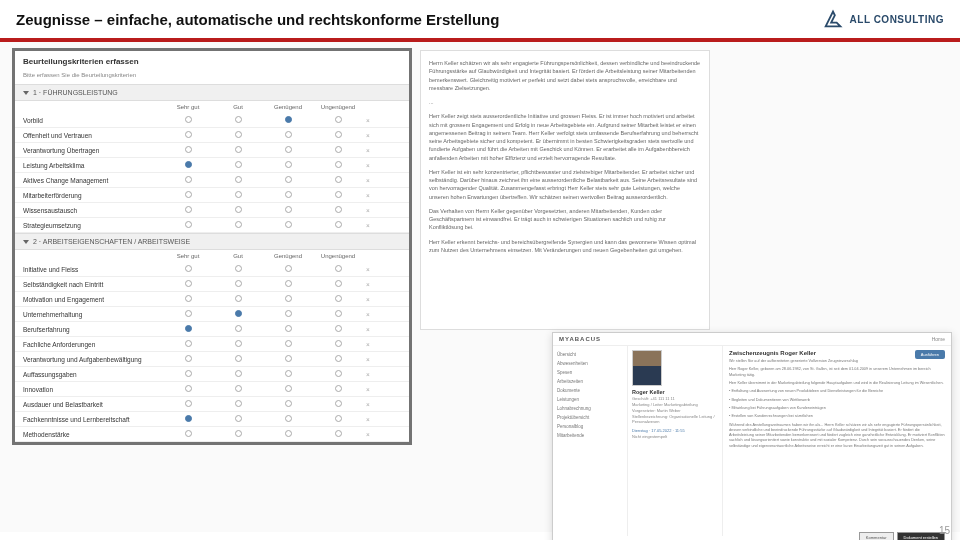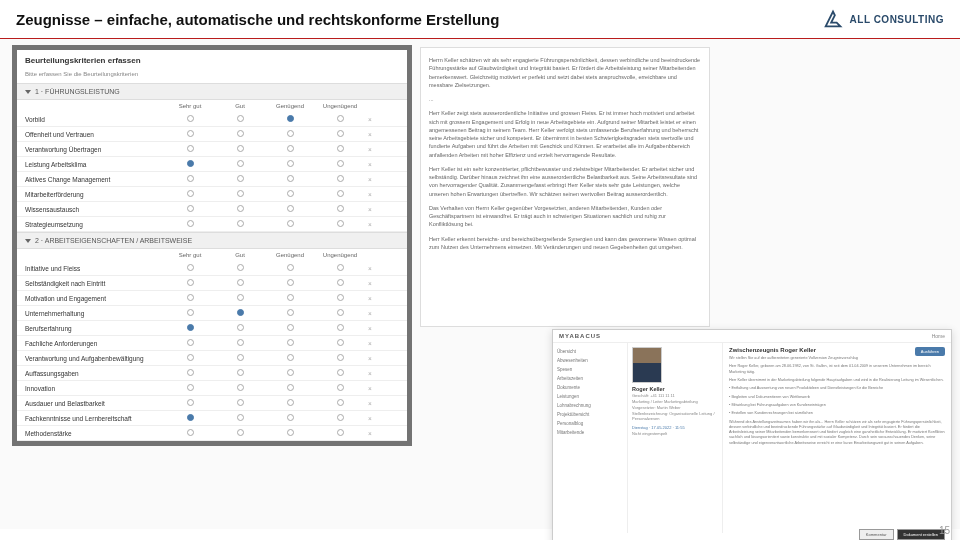--- a/index.html
+++ b/index.html
@@ -1,23 +1,23 @@
 <!DOCTYPE html>
 <html><head>
 <meta charset="utf-8">
 <style>
 * { margin: 0; padding: 0; box-sizing: border-box; }
 body { font-family: Arial, sans-serif; width: 960px; height: 540px; background: #fff; position: relative; overflow: hidden; }
-.header { display: flex; justify-content: space-between; align-items: center; padding: 8px 16px; border-bottom: 1px solid #b91c1c; }
+.header { display: flex; justify-content: space-between; align-items: center; padding: 8px 16px; border-bottom: 4px solid #b91c1c; }
 .header-title { font-size: 15px; font-weight: bold; color: #111; }
 .logo { display: flex; align-items: center; gap: 6px; }
 .logo-mark { width: 22px; height: 22px; }
 .logo-text { font-size: 10px; font-weight: 600; color: #2a4a6a; letter-spacing: 0.5px; }
 .content-area { position: relative; width: 100%; height: 490px; background: #fafafa; }
-.panel-left { position: absolute; left: 12px; top: 6px; width: 400px; background: #fff; border: 5px solid #737373; font-size: 7px; }
+.panel-left { position: absolute; left: 12px; top: 6px; width: 400px; background: #fff; border: 3px solid #737373; font-size: 7px; }
 .panel-title { padding: 6px 8px; font-weight: bold; font-size: 8px; color: #333; }
 .panel-sub { padding: 0 8px 6px; font-size: 6px; color: #888; }
 .section-header { background: #f0f0f0; padding: 4px 8px; font-size: 7px; color: #555; border-top: 1px solid #ddd; border-bottom: 1px solid #ddd; display: flex; align-items: center; gap: 4px; }
 .rating-header { display: flex; padding: 3px 8px; font-size: 6px; color: #666; }
 .rating-header .label-col { width: 140px; }
 .rating-header .rate-col { width: 50px; text-align: center; }
 .criteria-row { display: flex; align-items: center; padding: 3px 8px; border-bottom: 1px solid #eee; font-size: 6.5px; color: #333; }
 .criteria-row .label-col { width: 140px; }
 .criteria-row .rate-col { width: 50px; text-align: center; }
 .radio { display: inline-block; width: 7px; height: 7px; border: 1px solid #aaa; border-radius: 50%; }

